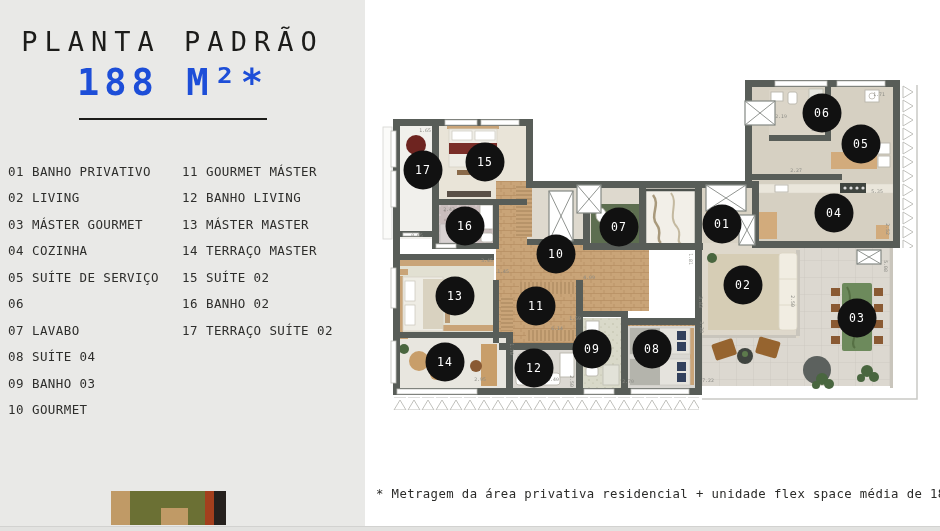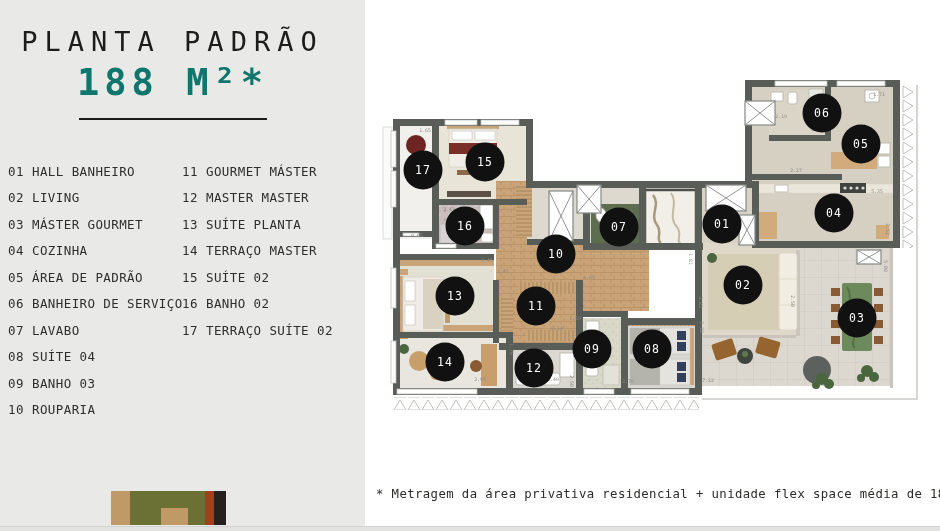--- a/index.html
+++ b/index.html
@@ -3,21 +3,21 @@
 <meta charset="utf-8">
 <style>
   :root{ --wall:#585d58; --marker:#111111; }
   *{ box-sizing:border-box; margin:0; padding:0; }
   html,body{ width:940px; height:531px; overflow:hidden; }
   body{ background:#e9e9e7; font-family:"DejaVu Sans Mono","Liberation Mono",monospace; color:#242422; position:relative; }
 
   .left-panel{ position:absolute; left:0; top:0; width:365px; height:444px; background:#e9e9e7; }
   .title-block{ position:absolute; left:20px; top:26px; width:305px; text-align:center; }
   .title-line1{ font-size:27px; font-weight:400; letter-spacing:7px; color:#1c1c1a; white-space:nowrap; }
-  .title-line2{ font-size:37px; font-weight:700; letter-spacing:5px; color:#0f766e; margin-top:4px; white-space:nowrap; }
+  .title-line2{ font-size:37px; font-weight:700; letter-spacing:5px; color:#1d4ed8; margin-top:4px; white-space:nowrap; }
   .title-rule{ width:188px; height:2px; background:#1c1c1a; border:0; margin:14px auto 0 auto; }
 
   .legend{ position:absolute; left:8px; top:158px; width:350px; }
   .legend ul{ list-style:none; position:absolute; top:0; }
   .legend-col1{ left:0; width:172px; }
   .legend-col2{ left:174px; width:176px; }
   .legend li{ display:flex; height:26.5px; align-items:center; font-size:12.5px; letter-spacing:0.4px; color:#2e2e2c; white-space:nowrap; }
   .legend .num{ width:24px; flex:none; }
 
   .logo{ position:absolute; left:111px; top:491px; width:115px; height:34px; display:flex; }
@@ -45,71 +45,70 @@
 <div class="left-panel">
   <div class="title-block">
     <div class="title-line1">PLANTA PADRÃO</div>
     <div class="title-line2">188 M²*</div>
     <hr class="title-rule">
   </div>
   <div class="legend">
     <ul class="legend-col1">
         <li>
           <span class="num">01</span>
-          <span>HALL BANHEIRO</span>
+          <span>BANHO PRIVATIVO</span>
         </li>
         <li>
           <span class="num">02</span>
           <span>LIVING</span>
         </li>
         <li>
           <span class="num">03</span>
           <span>MÁSTER GOURMET</span>
         </li>
         <li>
           <span class="num">04</span>
           <span>COZINHA</span>
         </li>
         <li>
           <span class="num">05</span>
-          <span>ÁREA DE PADRÃO</span>
+          <span>SUÍTE DE SERVIÇO</span>
         </li>
         <li>
           <span class="num">06</span>
-          <span>BANHEIRO DE SERVIÇO</span>
         </li>
         <li>
           <span class="num">07</span>
           <span>LAVABO</span>
         </li>
         <li>
           <span class="num">08</span>
           <span>SUÍTE 04</span>
         </li>
         <li>
           <span class="num">09</span>
           <span>BANHO 03</span>
         </li>
         <li>
           <span class="num">10</span>
-          <span>ROUPARIA</span>
+          <span>GOURMET</span>
         </li>
       </ul>
     <ul class="legend-col2">
         <li>
           <span class="num">11</span>
           <span>GOURMET MÁSTER</span>
         </li>
         <li>
           <span class="num">12</span>
-          <span>MASTER MASTER</span>
+          <span>BANHO LIVING</span>
         </li>
         <li>
           <span class="num">13</span>
-          <span>SUÍTE PLANTA</span>
+          <span>MÁSTER MASTER</span>
         </li>
         <li>
           <span class="num">14</span>
           <span>TERRAÇO MASTER</span>
         </li>
         <li>
           <span class="num">15</span>
           <span>SUÍTE 02</span>
         </li>
         <li>

